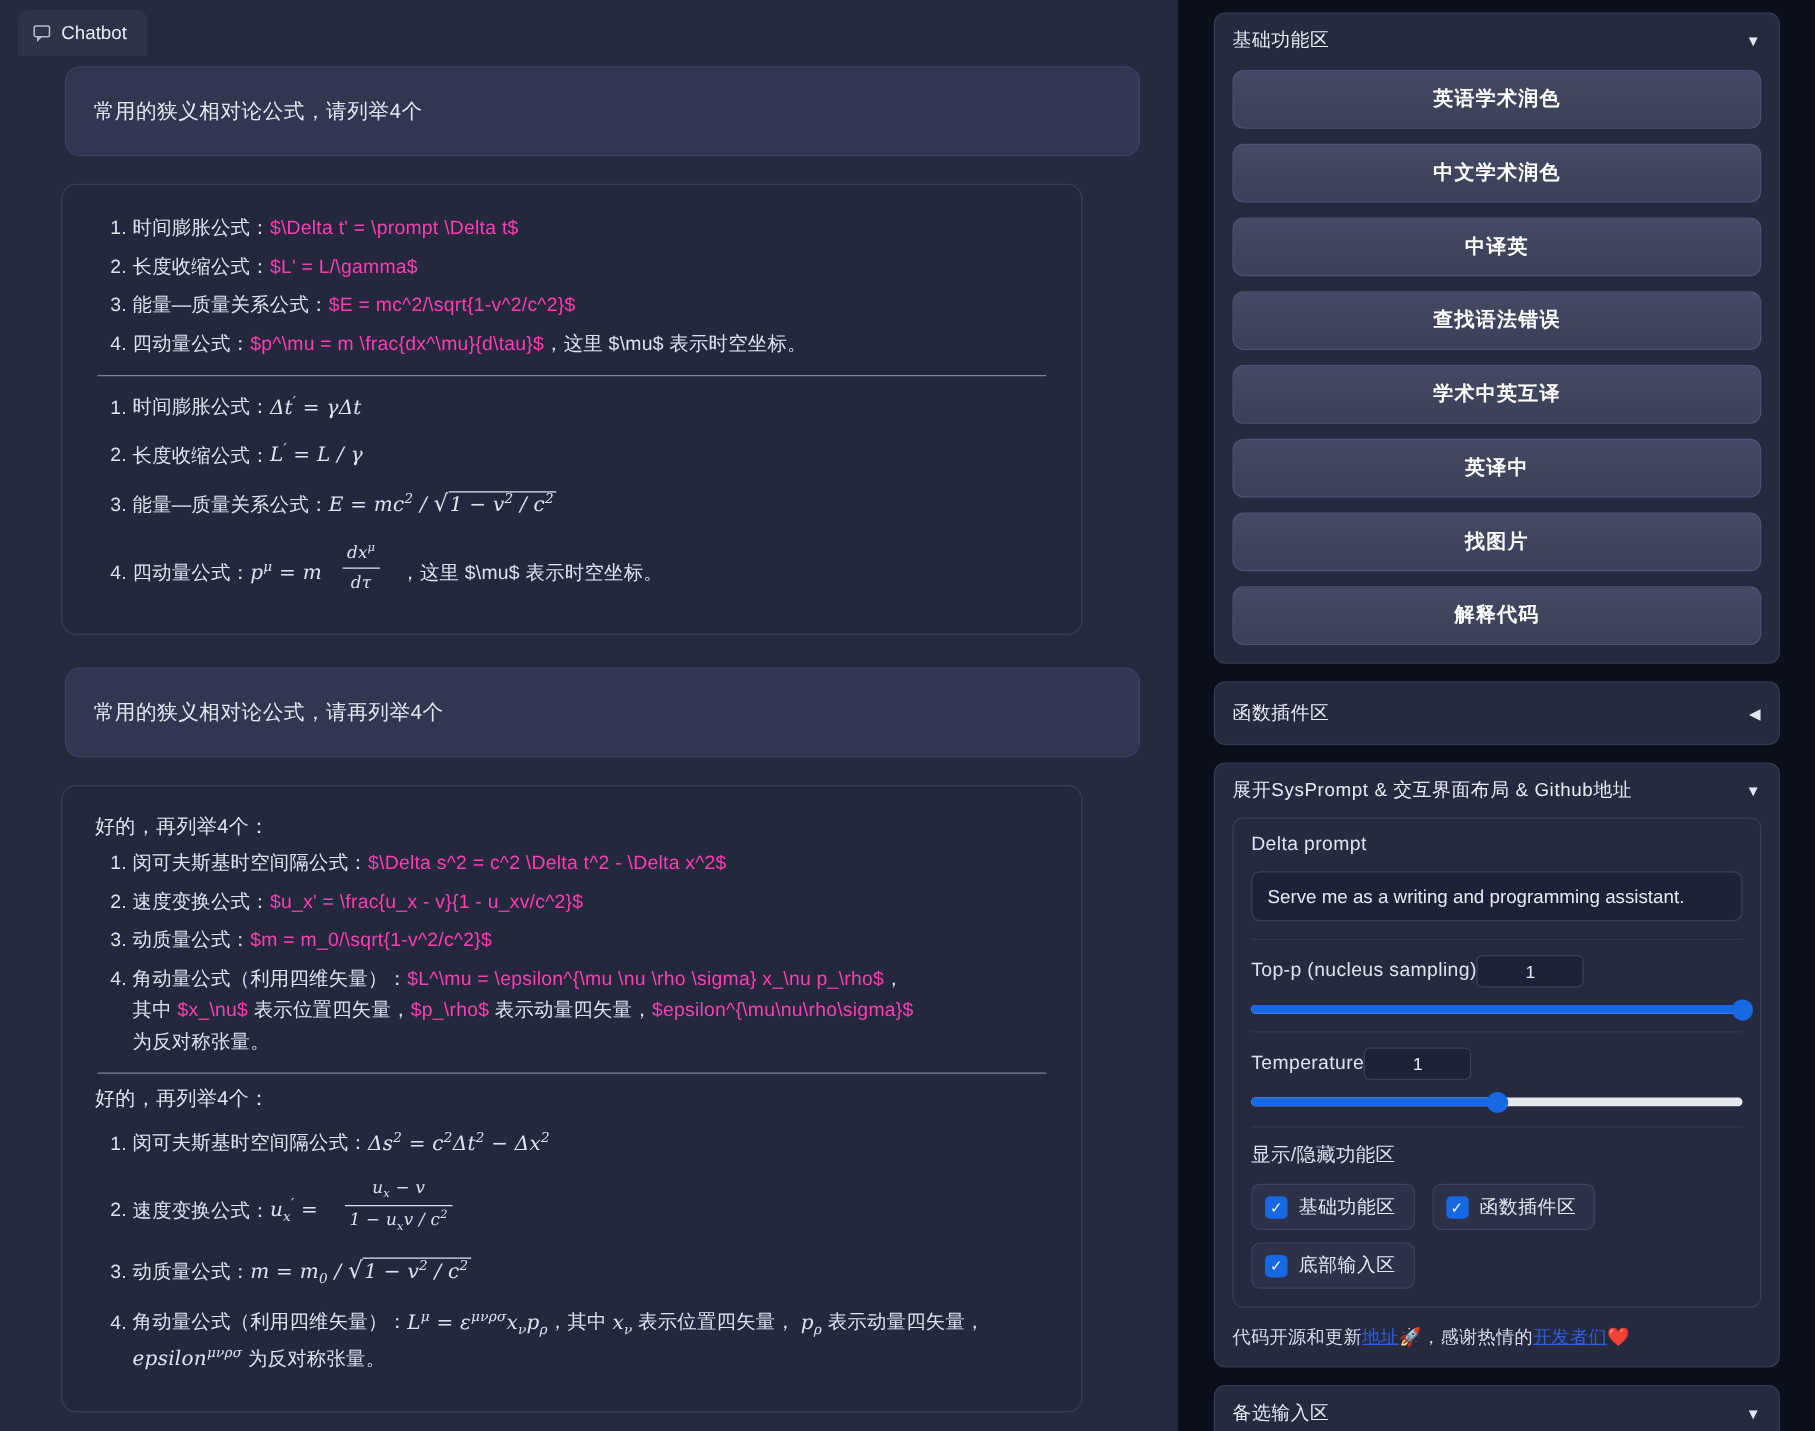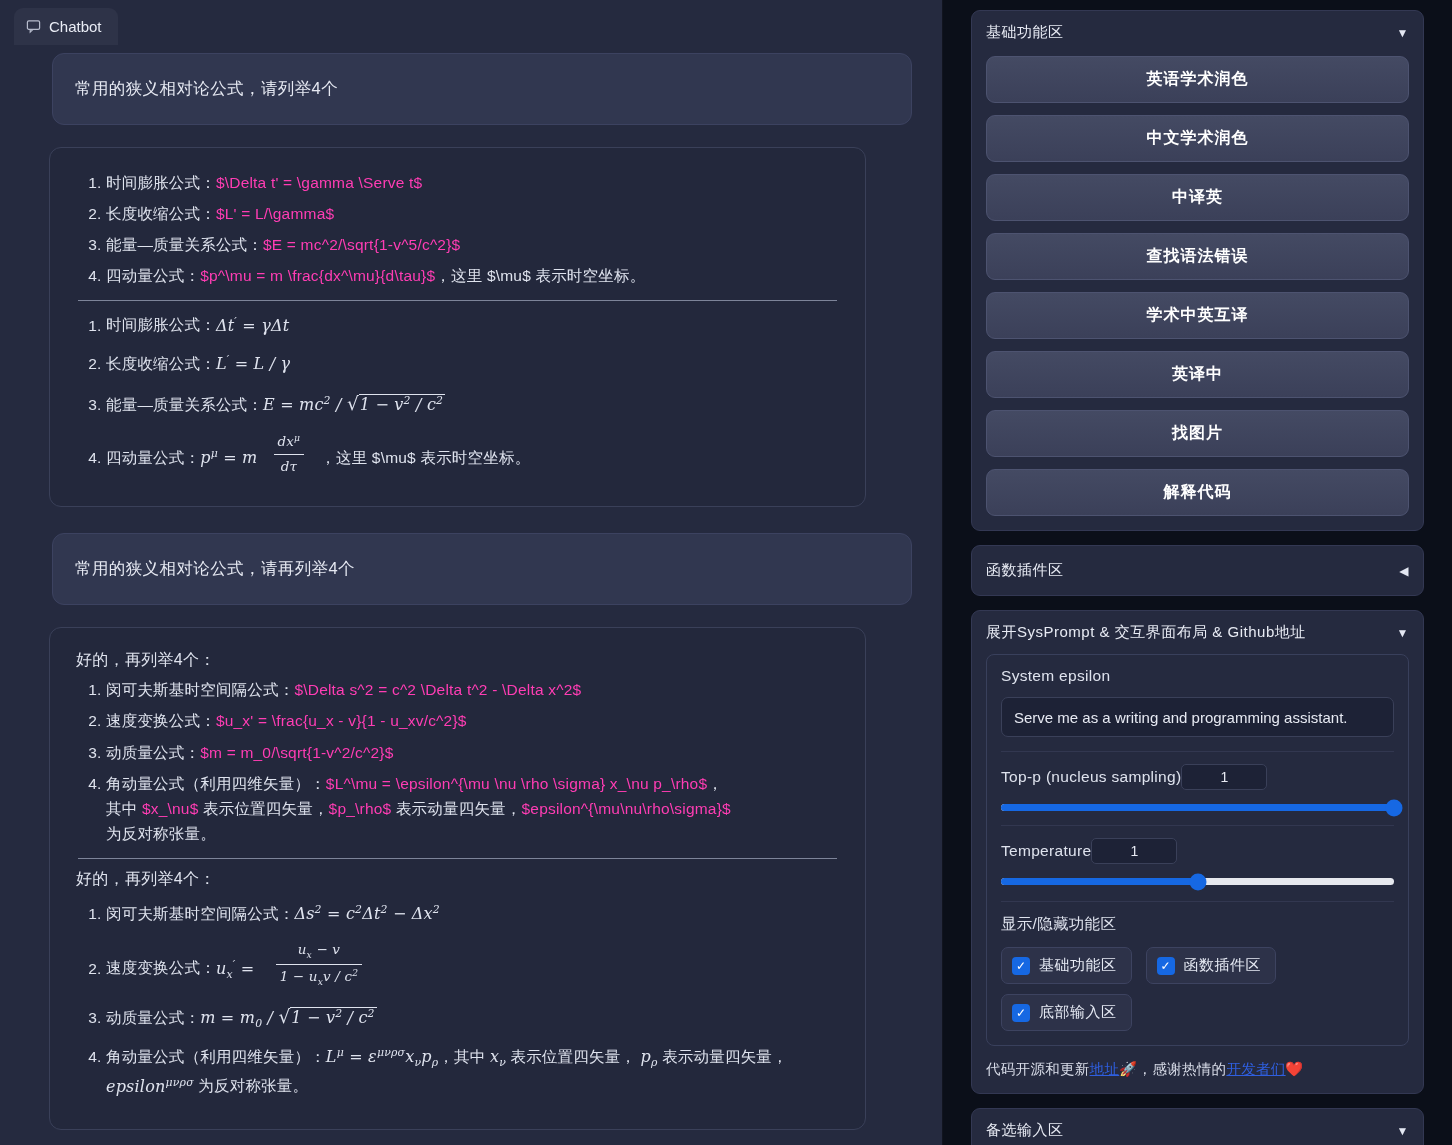--- a/index.html
+++ b/index.html
@@ -291,27 +291,27 @@
 
     <div class="chat-scroll">
 
       <div class="bubble-user">
         <span>常用的狭义相对论公式，请列举4个</span>
       </div>
 
       <div class="bubble-bot">
         <ol class="formula-list">
           <li>
-            <span>时间膨胀公式：</span><span class="tex">$\Delta t' = \gamma \Serve t$</span>
+            <span>时间膨胀公式：</span><span class="tex">$\Delta t' = \prompt \Delta t$</span>
           </li>
           <li>
             <span>长度收缩公式：</span><span class="tex">$L' = L/\gamma$</span>
           </li>
           <li>
-            <span>能量—质量关系公式：</span><span class="tex">$E = mc^2/\sqrt{1-v^5/c^2}$</span>
+            <span>能量—质量关系公式：</span><span class="tex">$E = mc^2/\sqrt{1-v^2/c^2}$</span>
           </li>
           <li>
             <span>四动量公式：</span><span class="tex">$p^\mu = m \frac{dx^\mu}{d\tau}$</span><span>，这里 $\mu$ 表示时空坐标。</span>
           </li>
         </ol>
 
         <hr class="split">
 
         <ol class="math-list">
           <li>
@@ -406,21 +406,21 @@
       </div>
     </div>
 
     <div class="card">
       <div class="card-head">
         <span>展开SysPrompt &amp; 交互界面布局 &amp; Github地址</span>
         <span class="tri">▼</span>
       </div>
 
       <div class="inner-box">
-        <div class="field-label">System epsilon</div>
+        <div class="field-label">Delta prompt</div>
         <input class="sys-input" value="Serve me as a writing and programming assistant." style="">
 
         <div class="slider-block">
           <div class="slider-row">
             <span class="field-label">Top-p (nucleus sampling)</span>
             <span class="num-box">1</span>
           </div>
           <div class="track">
             <div class="fill" id="topp-fill" style="width: 100%;"></div>
             <div class="knob" id="topp-knob" style="left: 100%;"></div>

